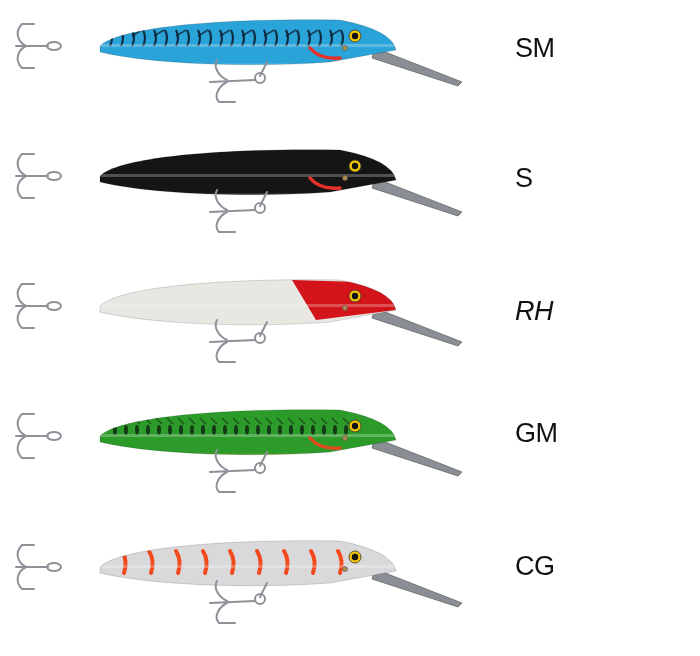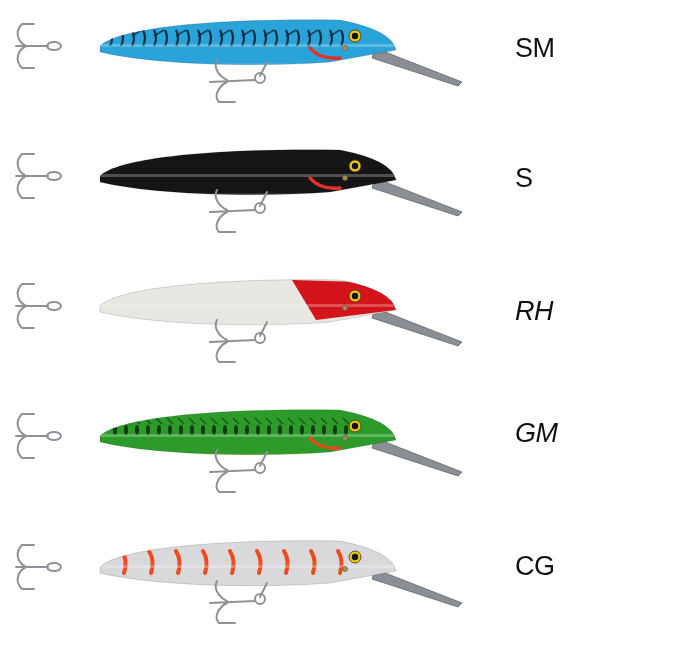--- a/index.html
+++ b/index.html
@@ -159,21 +159,21 @@
     <g stroke="#8e9298" stroke-width="2" fill="none" stroke-linecap="round">
     <path d="M267 62 L260 76"></path>
     <circle cx="260" cy="78" r="5"></circle>
     <path d="M255 80 L210 82"></path>
     <path d="M227 80 C219 76, 213 68, 217 60"></path>
     <path d="M227 82 C219 86, 213 96, 219 102 L235 102"></path>
   </g>
   </svg>
       <div class="code-label" style="top: 36px; font-style: italic;">RH</div>
     </div>
-    <div class="lure-row" style="top: 390px; font-style: italic;">
+    <div class="lure-row" style="top: 390px;">
   <svg class="lure-svg" viewBox="0 0 480 130">
     <defs>
       <linearGradient id="g3" x1="0" y1="0" x2="0" y2="1">
         <stop offset="0" stop-color="#2c9b2a"></stop>
         <stop offset="0.48" stop-color="#2c9b2a"></stop>
         <stop offset="0.55" stop-color="#f3a21c"></stop>
         <stop offset="1" stop-color="#f3a21c"></stop>
       </linearGradient>
       <clipPath id="c3">
         <path d="M100 46 C120 26, 230 18, 340 20 Q392 30 396 50 L330 62 C250 68, 150 64, 100 52 Z"></path>

